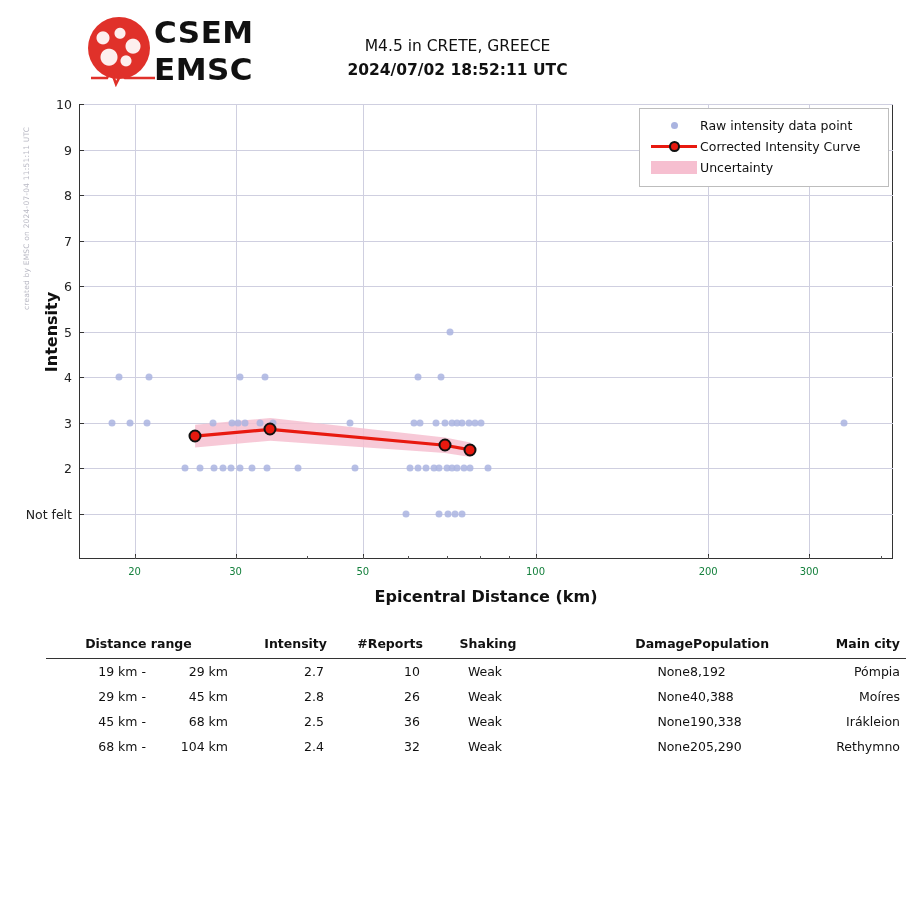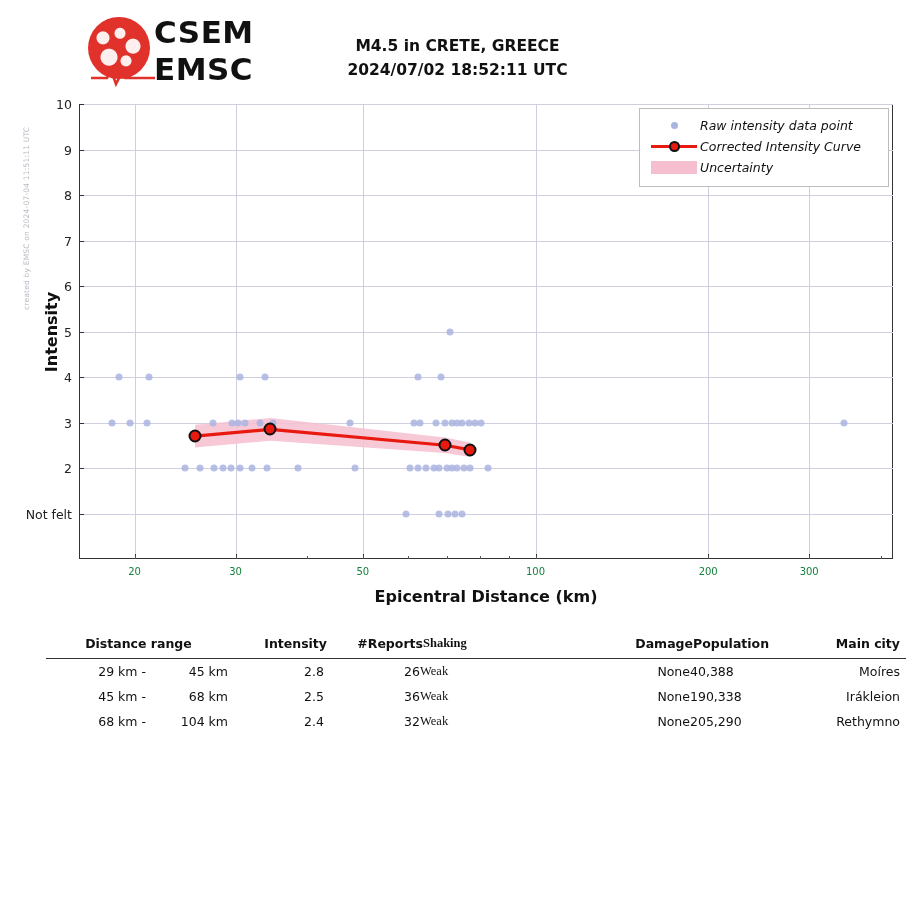--- a/index.html
+++ b/index.html
@@ -29,21 +29,21 @@
       radial-gradient(circle at 30% 70%, #ffffff 0 8px, transparent 9px),
       radial-gradient(circle at 64% 78%, #ffffff 0 5px, transparent 6px);
     opacity:.92;
   }
   .logo .pulse{
     position:absolute;left:3px;top:52px;width:64px;height:22px;
   }
   .logo .csem{position:absolute;left:66px;top:4px;font-size:31px;font-weight:bold;color:#111;letter-spacing:0.5px;line-height:1;}
   .logo .emsc{position:absolute;left:66px;top:41px;font-size:31px;font-weight:bold;color:#111;letter-spacing:0.5px;line-height:1;}
 
-  .title1{position:absolute;left:0;right:0;top:37px;text-align:center;font-size:15.5px;font-weight:bold;color:#111;}
+  .title1{position:absolute;left:0;right:0;top:37px;text-align:center;font-size:15.5px;font-weight:normal;color:#111;}
   .title2{position:absolute;left:0;right:0;top:61px;text-align:center;font-size:15.5px;font-weight:bold;color:#111;}
 
   
   #plot{position:absolute;left:79px;top:104px;width:814px;height:455px;}
   .axes-frame{position:absolute;inset:0;border:1px solid #333;box-sizing:border-box;background:#fff;}
   .gridline{position:absolute;background:#cfcfe0;}
   .gridline.h{left:0;right:0;height:1px;}
   .gridline.v{top:0;bottom:0;width:1px;}
 
   .ytick{position:absolute;right:calc(100% + 7px);transform:translateY(-50%);font-size:12.5px;color:#222;white-space:nowrap;}
@@ -57,37 +57,37 @@
 
   .raw-pt{position:absolute;width:7px;height:7px;border-radius:50%;background:#aab4e0;opacity:.85;transform:translate(-50%,-50%);}
 
   .curve-svg{position:absolute;inset:0;overflow:visible;}
   .curve-pt{position:absolute;width:13px;height:13px;border-radius:50%;background:#e8190f;border:2px solid #111;box-sizing:border-box;transform:translate(-50%,-50%);}
 
   
   .legend{position:absolute;right:4px;top:4px;width:250px;background:#fff;border:1px solid #bdbdbd;padding:6px 8px 8px 8px;box-sizing:border-box;}
   .legend .row{display:flex;align-items:center;height:21px;}
   .legend .row .key{width:52px;flex:0 0 52px;display:flex;align-items:center;justify-content:center;position:relative;height:18px;}
-  .legend .row .lbl{font-size:12.5px;color:#111;font-style:italic;}
+  .legend .row .lbl{font-size:12.5px;color:#111;}
   .legend .dot{width:7px;height:7px;border-radius:50%;background:#aab4e0;}
   .legend .line{position:absolute;left:3px;right:3px;top:50%;height:3px;margin-top:-1.5px;background:#e8190f;}
   .legend .marker{position:absolute;left:50%;top:50%;width:11px;height:11px;margin:-5.5px 0 0 -5.5px;border-radius:50%;background:#e8190f;border:2px solid #111;box-sizing:border-box;}
   .legend .band{width:46px;height:13px;background:#f6bfd0;}
 
   
   #table{position:absolute;left:46px;top:636px;width:860px;}
   table{border-collapse:collapse;width:100%;font-size:12.5px;color:#111;}
   th{font-weight:bold;padding:0 0 7px 0;font-size:12.5px;}
   td{padding:5px 0;}
   .hr{height:1px;background:#333;width:100%;}
   .c-range-a{text-align:right;width:100px;padding-right:4px;}
   .c-range-b{text-align:right;width:78px;}
   .c-int{text-align:right;width:96px;}
   .c-rep{text-align:right;width:96px;}
-  .c-shake{text-align:left;width:130px;font-family:Liberation Serif, serif;}
+  .c-shake{text-align:center;width:130px;}
   .c-dmg{text-align:right;width:140px;}
   .c-pop{text-align:left;width:140px;}
   .c-city{text-align:right;width:auto;padding-right:6px;}
   .ital{font-style:italic;}
   th.c-range-hdr{text-align:center;width:178px;}
 </style>
 </head>
 <body>
 
 <div class="sidestamp">created by EMSC on 2024-07-04 11:51:11 UTC</div>
@@ -279,20 +279,30 @@
         <th class="c-dmg">Damage</th>
         <th class="c-pop">Population</th>
         <th class="c-city">Main city</th>
       </tr>
     </thead>
   </table>
   <div class="hr"></div>
   <table>
       <tbody id="tbody">
         <tr>
+          <td class="c-range-a">19 km -</td>
+          <td class="c-range-b">29 km</td>
+          <td class="c-int">2.7</td>
+          <td class="c-rep">10</td>
+          <td class="c-shake">Weak</td>
+          <td class="c-dmg">None</td>
+          <td class="c-pop">8,192</td>
+          <td class="c-city">Pómpia</td>
+        </tr>
+        <tr>
           <td class="c-range-a">29 km -</td>
           <td class="c-range-b">45 km</td>
           <td class="c-int">2.8</td>
           <td class="c-rep">26</td>
           <td class="c-shake">Weak</td>
           <td class="c-dmg">None</td>
           <td class="c-pop">40,388</td>
           <td class="c-city">Moíres</td>
         </tr>
         <tr>

